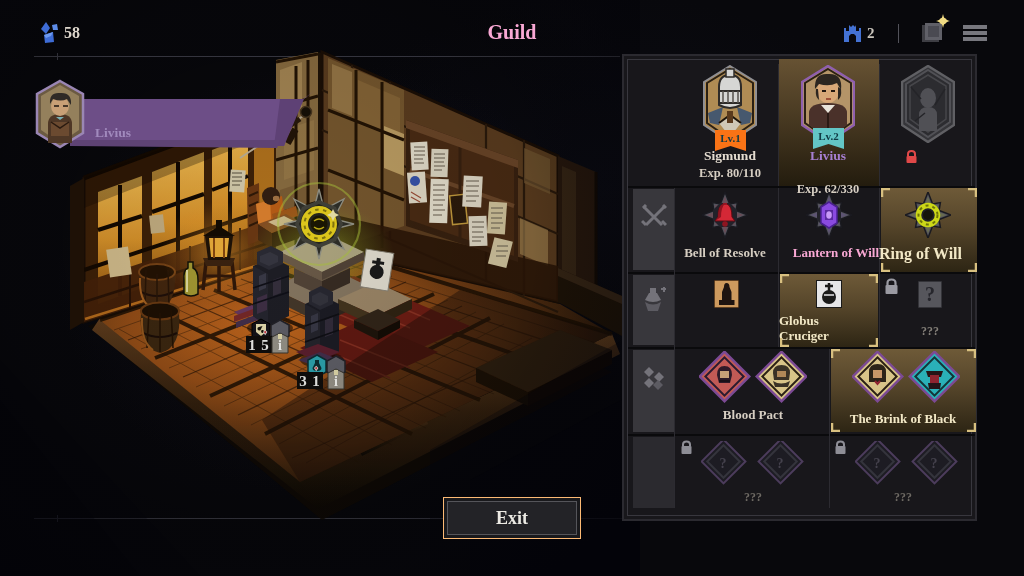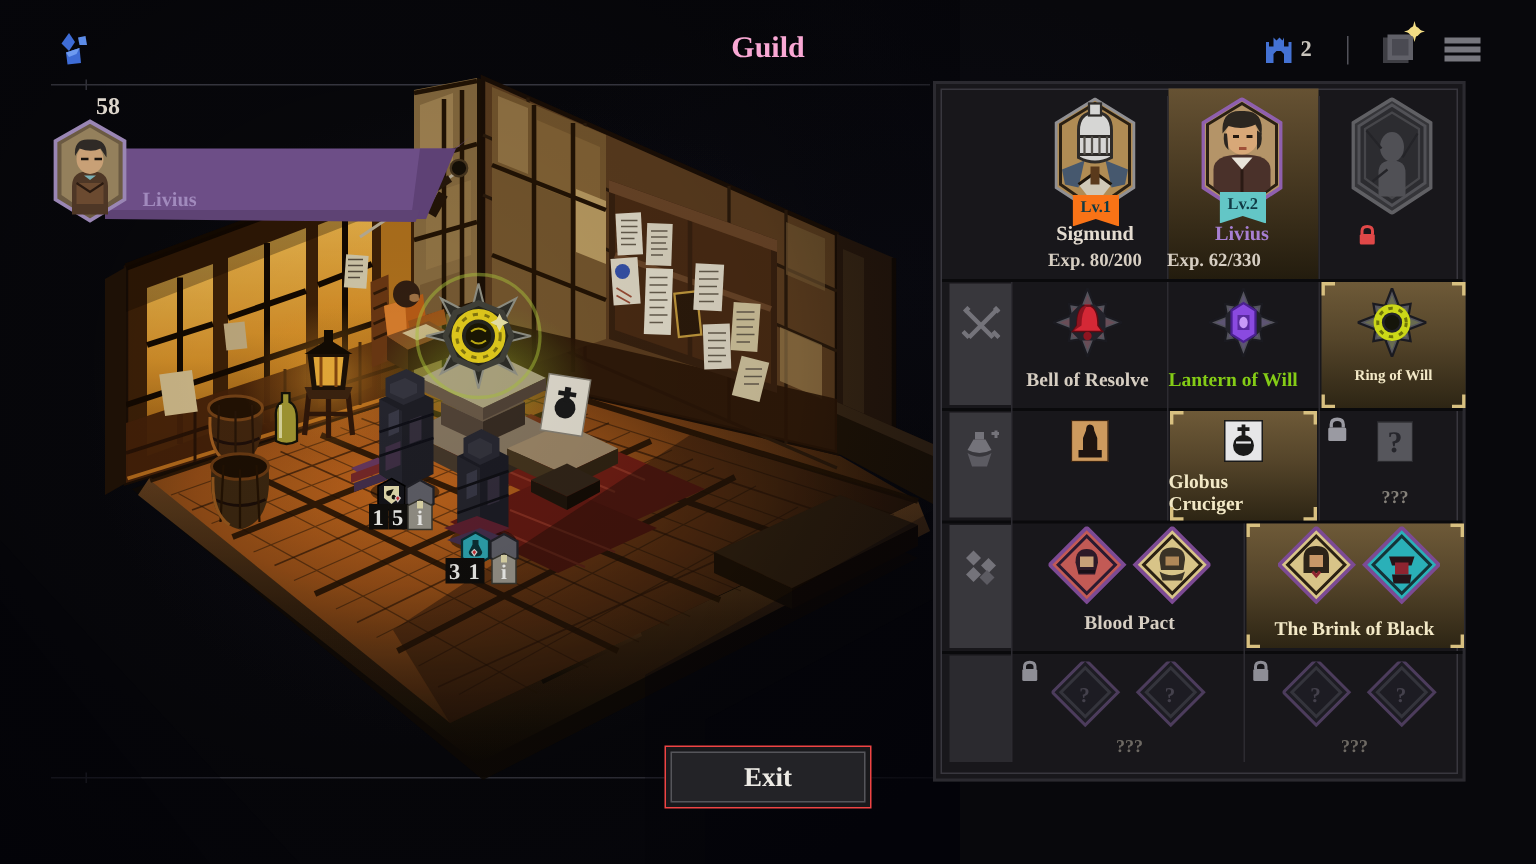--- a/index.html
+++ b/index.html
@@ -448,21 +448,21 @@
   <div class="abs" style="left:65px;top:47px;width:210px;color:#a18abd;font-weight:bold;font-size:13.5px;">Livius</div>
 </div>
 
 <svg class="abs" style="left:40px;top:22px;" width="22" height="23" viewBox="0 0 22 23">
   <polygon points="1,7 6,0 10,6 6,12" fill="#3e6cd6"></polygon>
   <polygon points="12,3 17,2 18,8 13,8" fill="#5d8ce8"></polygon>
   <polygon points="4,13 13,10 14,20 5,21" fill="#3e6cd6"></polygon>
   <polygon points="4,13 13,10 11,14 6,16" fill="#6d9af0"></polygon>
 </svg>
 
-<div class="abs txt" style="left:64px;top:24px;font-size:16px;font-weight:bold;margin-top:39px;">58</div>
+<div class="abs txt" style="left:64px;top:24px;font-size:16px;font-weight:bold;">58</div>
 
 <div class="abs" style="left:412px;top:21px;width:200px;text-align:center;color:#f9a8d4;font-size:20px;font-weight:bold;">Guild</div>
 
 <svg class="abs" style="left:843px;top:24px;" width="19" height="18" viewBox="0 0 19 18">
   <polygon points="1,18 1,4 3,4 3,7 6,7 6,1 8,3 10,1 12,3 13,1 13,7 16,7 16,4 18,4 18,18 13,18 13,12 11,10 8,10 6,12 6,18" fill="#4472d4"></polygon>
 </svg>
 
 <div class="abs" style="left:867px;top:25px;font-size:15px;font-weight:bold;color:#c9c4bc;">2</div>
 
 <div class="abs" style="left:898px;top:24px;width:1px;height:19px;background:#52525a;"></div>
@@ -541,21 +541,21 @@
     <path d="M16,26 h22 M16,38 h22" stroke="#2e2b28" stroke-width="2"></path>
     <path d="M20,26 v12 M25,26 v12 M30,26 v12 M35,26 v12" stroke="#55524c" stroke-width="1.5"></path>
   </svg>
 
   <div class="abs" style="left:91px;top:74px;width:31px;height:21px;background:#f97316;
     clip-path:polygon(0 0,100% 0,100% 100%,50% 76%,0 100%);
     color:#103a44;font-weight:bold;font-size:11px;text-align:center;line-height:17px;">Lv.1</div>
 
   <div class="abs" style="left:56px;top:92px;width:100px;text-align:center;color:#e4dcd0;font-weight:bold;font-size:13.5px;">Sigmund</div>
 
-  <div class="abs" style="left:56px;top:110px;width:100px;text-align:center;color:#d6cec2;font-weight:bold;font-size:12.5px;">Exp. 80/200</div>
+  <div class="abs" style="left:56px;top:110px;width:100px;text-align:center;color:#d6cec2;font-weight:bold;font-size:12.5px;">Exp. 80/110</div>
 
   <svg class="abs" style="left:177px;top:9px;" width="54" height="78" viewBox="0 0 54 78">
     <polygon points="27,1 53,17 53,60 27,77 1,60 1,17" fill="#b49468" stroke="#8f5fae" stroke-width="2.5"></polygon>
     <polygon points="27,4 50,18 50,58 27,74 4,58 4,18" fill="none" stroke="#2a2013" stroke-width="2"></polygon>
     <path d="M8,60 L8,48 Q8,38 27,38 Q46,38 46,48 L46,60 L27,74 Z" fill="#4a312a"></path>
     <path d="M20,40 L27,48 L34,40" fill="#e8e4da"></path>
     <path d="M27,48 L27,70" stroke="#2a1a14" stroke-width="2"></path>
     <ellipse cx="27" cy="26" rx="11" ry="12" fill="#d8a878"></ellipse>
     <path d="M14,24 Q13,8 27,9 Q42,8 40,25 L36,18 Q28,22 18,19 Z" fill="#2c2620"></path>
     <path d="M15,24 Q14,32 18,35 L17,24 Z" fill="#2c2620"></path>
@@ -563,21 +563,21 @@
     <path d="M21,26 h4 M30,26 h4" stroke="#241810" stroke-width="2"></path>
     <path d="M25,34 h5" stroke="#a05038" stroke-width="2"></path>
   </svg>
 
   <div class="abs" style="left:189px;top:72px;width:31px;height:21px;background:#63c6c6;
     clip-path:polygon(0 0,100% 0,100% 100%,50% 76%,0 100%);
     color:#103a44;font-weight:bold;font-size:11px;text-align:center;line-height:17px;">Lv.2</div>
 
   <div class="abs" style="left:154px;top:92px;width:100px;text-align:center;color:#a77fd2;font-weight:bold;font-size:13.5px;">Livius</div>
 
-  <div class="abs" style="left:154px;top:110px;width:100px;text-align:left;color:#d6cec2;font-weight:bold;font-size:12.5px;">Exp. 62/330</div>
+  <div class="abs" style="left:154px;top:126px;width:100px;text-align:center;color:#d6cec2;font-weight:bold;font-size:12.5px;">Exp. 62/330</div>
 
   <svg class="abs" style="left:277px;top:9px;" width="54" height="78" viewBox="0 0 54 78">
     <polygon points="27,1 53,17 53,60 27,77 1,60 1,17" fill="#353539" stroke="#606064" stroke-width="2.5"></polygon>
     <polygon points="27,5 49,19 49,57 27,72 5,57 5,19" fill="#2c2c30" stroke="#515156" stroke-width="2"></polygon>
     <polygon points="27,10 45,21 45,54 27,67 9,54 9,21" fill="none" stroke="#46464a" stroke-width="1.5"></polygon>
     <path d="M18,66 L18,50 Q18,42 27,42 Q36,42 36,50 L36,66 Z" fill="#505055"></path>
     <ellipse cx="27" cy="33" rx="8" ry="10" fill="#505055"></ellipse>
     <path d="M10,22 L20,34 M44,24 L34,40 M14,56 L24,48" stroke="#242428" stroke-width="1.5"></path>
   </svg>
 
@@ -602,33 +602,33 @@
 
   <svg class="abs" style="left:182px;top:136px;" width="46" height="46" viewBox="0 0 46 46">
     <polygon points="23.0,0.0 27.6,11.9 35.4,10.6 34.1,18.4 46.0,23.0 34.1,27.6 35.4,35.4 27.6,34.1 23.0,46.0 18.4,34.1 10.6,35.4 11.9,27.6 0.0,23.0 11.9,18.4 10.6,10.6 18.4,11.9" fill="#53535c" stroke="#1a1a20" stroke-width="1.5"></polygon>
     <polygon points="23.0,0.0 27.6,11.9 35.4,10.6 34.1,18.4 46.0,23.0 34.1,27.6 35.4,35.4 27.6,34.1 23.0,46.0 18.4,34.1 10.6,35.4 11.9,27.6 0.0,23.0 11.9,18.4 10.6,10.6 18.4,11.9" fill="#8a5ae0" opacity="0.18" transform="translate(23 23) scale(0.8) translate(-23 -23)"></polygon>
     <polygon points="35.0,18.0 35.0,28.0 28.0,35.0 18.0,35.0 11.0,28.0 11.0,18.0 18.0,11.0 28.0,11.0" fill="#22222a"></polygon>
     <path d="M15,15 L23,10 L31,15 L31,31 L23,36 L15,31 Z" fill="#8a4ae0" stroke="#4a2090" stroke-width="1.5"></path>
     <path d="M19,18 L27,18 L27,28 L19,28 Z" fill="#5a2aa0"></path>
     <ellipse cx="23" cy="23" rx="2.8" ry="3.8" fill="#c89af8"></ellipse>
   </svg>
 
-  <div class="abs" style="left:155px;top:189px;width:100px;text-align:left;color:#84cc16;font-weight:bold;font-size:13px;">Lantern of Will</div>
+  <div class="abs" style="left:155px;top:189px;width:100px;text-align:right;color:#f9a8d4;font-weight:bold;font-size:13px;">Lantern of Will</div>
 
   <div class="abs" style="left:257px;top:132px;width:96px;height:84px;background:linear-gradient(180deg,#6e5a38 0%,#55452a 45%,#2d2514 100%);"></div>
   <svg class="abs" style="left:281px;top:136px;" width="46" height="46" viewBox="0 0 46 46">
     <polygon points="23.0,0.0 27.6,11.9 35.4,10.6 34.1,18.4 46.0,23.0 34.1,27.6 35.4,35.4 27.6,34.1 23.0,46.0 18.4,34.1 10.6,35.4 11.9,27.6 0.0,23.0 11.9,18.4 10.6,10.6 18.4,11.9" fill="#53535c" stroke="#1a1a20" stroke-width="1.5"></polygon>
     <polygon points="23.0,0.0 27.6,11.9 35.4,10.6 34.1,18.4 46.0,23.0 34.1,27.6 35.4,35.4 27.6,34.1 23.0,46.0 18.4,34.1 10.6,35.4 11.9,27.6 0.0,23.0 11.9,18.4 10.6,10.6 18.4,11.9" fill="#c8d820" opacity="0.18" transform="translate(23 23) scale(0.8) translate(-23 -23)"></polygon>
     <polygon points="35.0,18.0 35.0,28.0 28.0,35.0 18.0,35.0 11.0,28.0 11.0,18.0 18.0,11.0 28.0,11.0" fill="#22222a"></polygon>
     <circle cx="23" cy="23" r="9.5" fill="none" stroke="#ccd818" stroke-width="5.5"></circle>
     <circle cx="23" cy="23" r="9.5" fill="none" stroke="#6e7408" stroke-width="2" stroke-dasharray="3 4"></circle>
     <circle cx="23" cy="23" r="5" fill="#15150a"></circle>
   </svg>
 
-  <div class="abs" style="left:255px;top:189px;width:100px;text-align:center;color:#f2e8c6;font-weight:bold;font-size:10px;">Ring of Will</div>
+  <div class="abs" style="left:255px;top:189px;width:100px;color:#f2e8c6;font-weight:bold;font-size:16px;">Ring of Will</div>
 
   <svg class="abs" style="left:257px;top:132px;" width="96" height="84" viewBox="0 0 96 84">
     <g stroke="#d8c080" stroke-width="2.5" fill="none">
       <path d="M1,9 L1,1 L9,1 M87,1 L95,1 L95,9 M95,75 L95,83 L87,83 M9,83 L1,83 L1,75"></path>
     </g>
   </svg>
 
   <svg class="abs" style="left:90px;top:224px;" width="25" height="28" viewBox="0 0 25 28">
     <rect x="0" y="0" width="25" height="28" fill="#cd9a5e" stroke="#3a2310" stroke-width="1.5"></rect>
     <path d="M12.5,3 q3,0 3,4 l2,5 v8 h3 v5 H5 v-5 h3 v-8 l2,-5 q0,-4 2.5,-4 Z" fill="#1e1410"></path>
@@ -740,20 +740,20 @@
       <rect x="64" y="5" width="31" height="31" transform="rotate(45 79.5 20.5)" fill="#1d1c23" stroke="#4c3c5c" stroke-width="2"></rect>
       <rect x="68" y="9" width="23" height="23" transform="rotate(45 79.5 20.5)" fill="none" stroke="#34343c" stroke-width="2"></rect>
       <text x="79" y="27" font-size="14" font-weight="bold" fill="#44414c" text-anchor="middle" font-family="Liberation Serif,serif">?</text>
     </g>
   </svg>
 
   <div class="abs" style="left:229px;top:434px;width:100px;text-align:center;color:#6e6a64;font-weight:bold;font-size:12px;">???</div>
 
 </div>
 
-<div class="abs" style="left:443px;top:497px;width:138px;height:42px;background:#ef4444;padding:1px;box-sizing:border-box;">
+<div class="abs" style="left:443px;top:497px;width:138px;height:42px;background:#fdba74;padding:1px;box-sizing:border-box;">
  <div style="width:100%;height:100%;background:#19191c;padding:3px;box-sizing:border-box;">
   <div style="width:100%;height:100%;background:#232327;border:1px solid #55555a;box-sizing:border-box;
    display:flex;align-items:center;justify-content:center;color:#eceae4;font-weight:bold;font-size:18px;">Exit</div>
  </div>
 </div>
 
 </div>
 
 </body></html>

